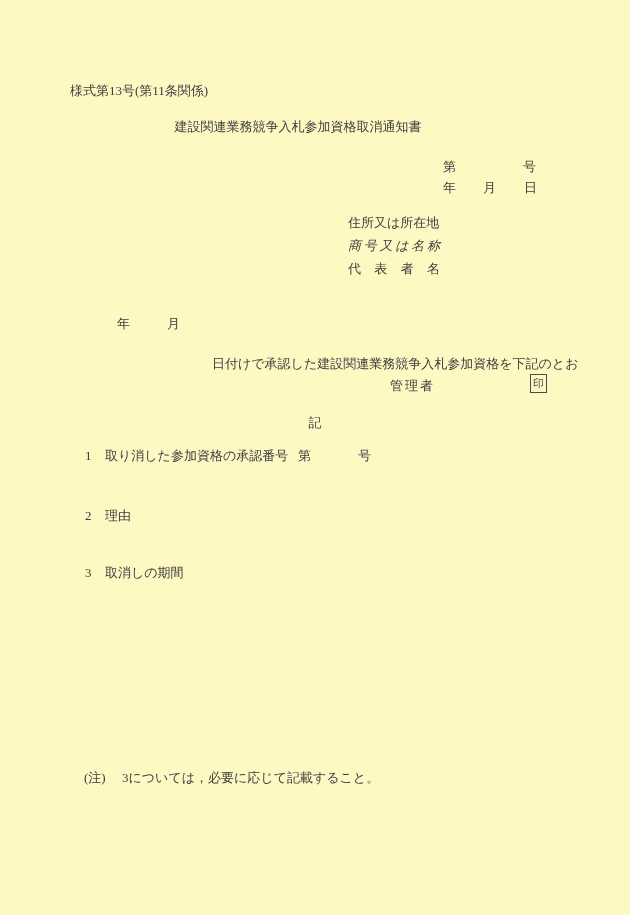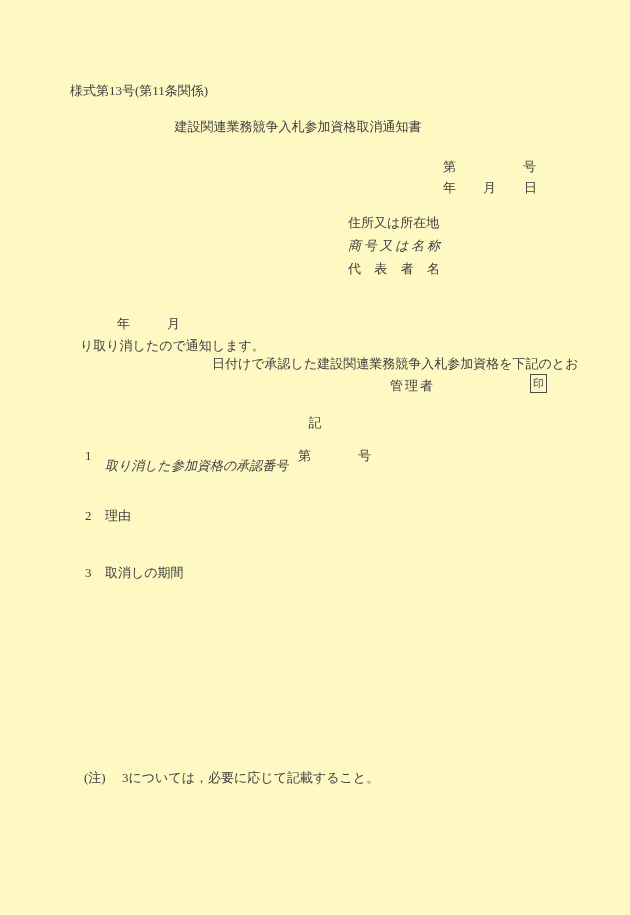--- a/index.html
+++ b/index.html
@@ -56,29 +56,28 @@
   <span class="abs" style="left:483px; top:181px;">月</span>
   <span class="abs" style="left:524px; top:181px;">日</span>
 
   <div class="abs" style="left:348px; top:216px;">住所又は所在地</div>
   <div class="abs just" style="left:348px; top:239px; width:92px;font-style:italic;">商号又は名称</div>
   <div class="abs just" style="left:348px; top:262px; width:92px;font-family:Liberation Serif, serif;">代表者名</div>
 
   <span class="abs" style="left:117px; top:317px;">年</span>
   <span class="abs" style="left:167px; top:317px;">月</span>
   <span class="abs" style="left:212px; top:317px;margin-top:40px;">日付けで承認した建設関連業務競争入札参加資格を下記のとお</span>
-  <span class="abs" style="left:80px; top:339px;">り取り消したので通知します。</span>
 
   <div class="abs role" style="left:390px; top:379px;">管理者</div>
   <div class="seal-box">印</div>
 
   <div class="abs center" style="left:0; top:416px; width:630px;">記</div>
 
   <span class="abs" style="left:85px; top:449px;">1</span>
-  <span class="abs" style="left:105px; top:459px;font-style:italic;">取り消した参加資格の承認番号</span>
+  <span class="abs" style="left:105px; top:449px;">取り消した参加資格の承認番号</span>
   <span class="abs" style="left:298px; top:449px;">第</span>
   <span class="abs" style="left:358px; top:449px;">号</span>
 
   <span class="abs" style="left:85px; top:509px;">2</span>
   <span class="abs" style="left:105px; top:509px;text-align:right;">理由</span>
 
   <span class="abs" style="left:85px; top:566px;">3</span>
   <span class="abs" style="left:105px; top:566px;">取消しの期間</span>
 
   <span class="abs" style="left:84px; top:771px;">(注)</span>

